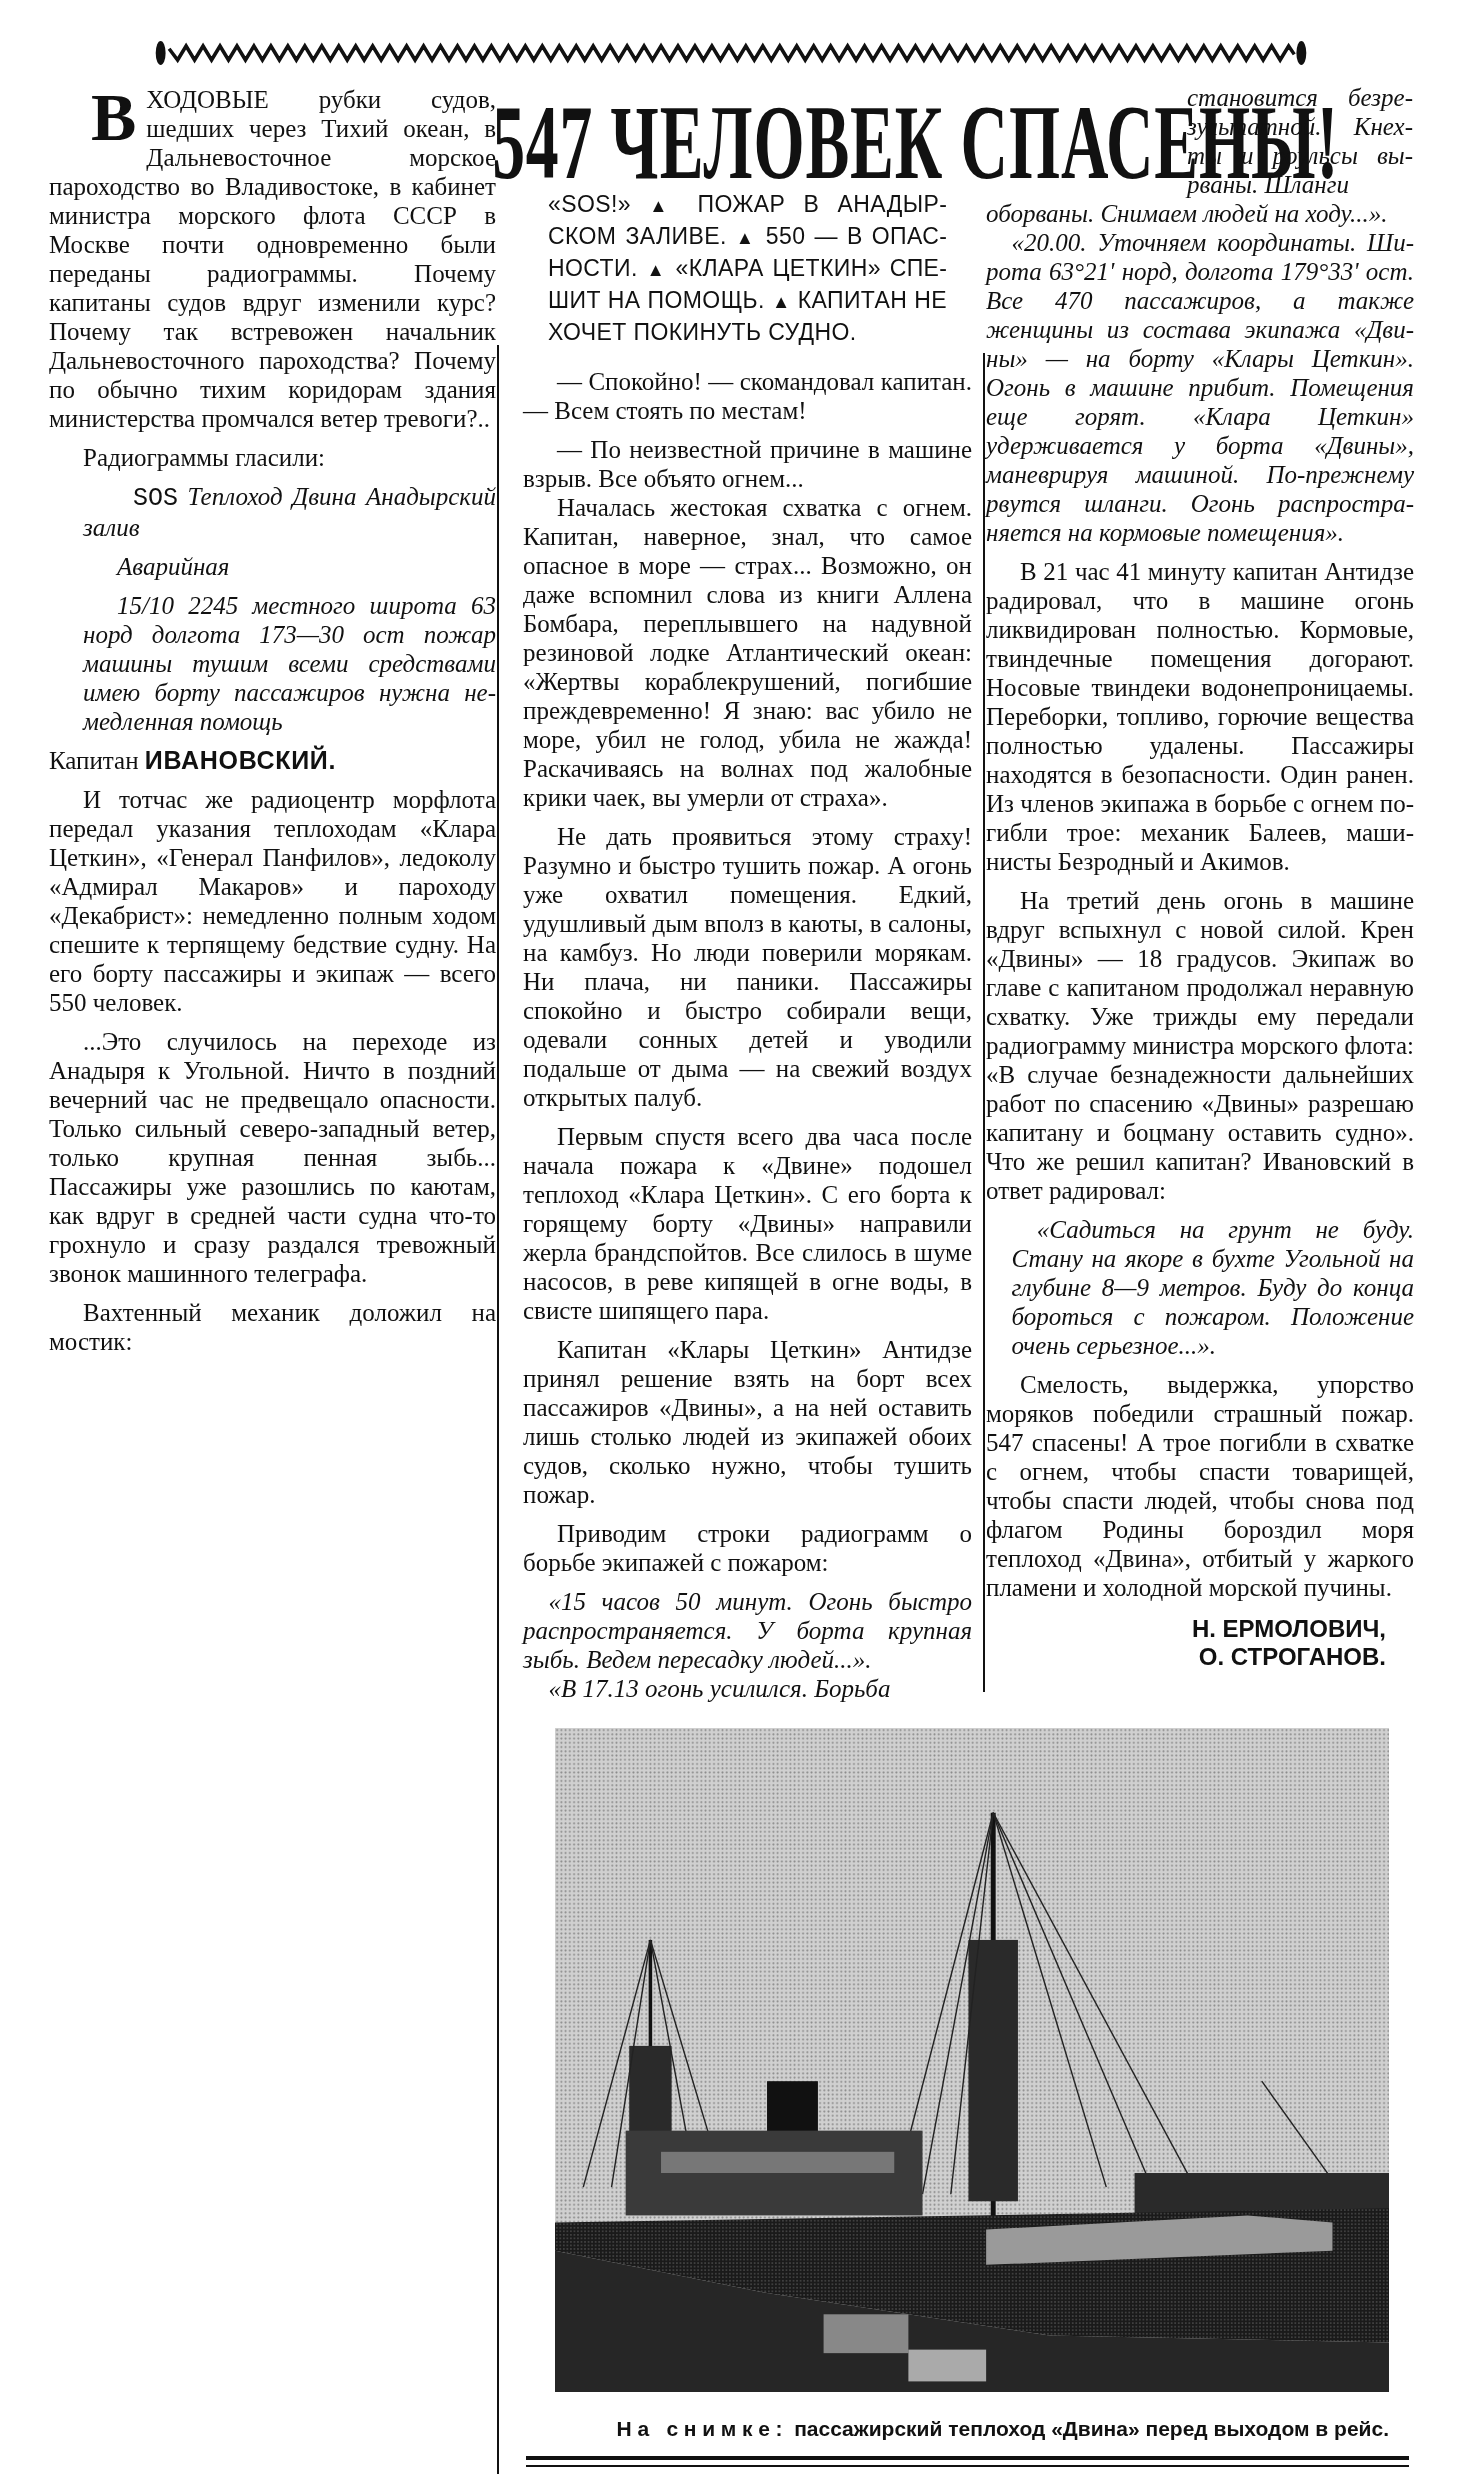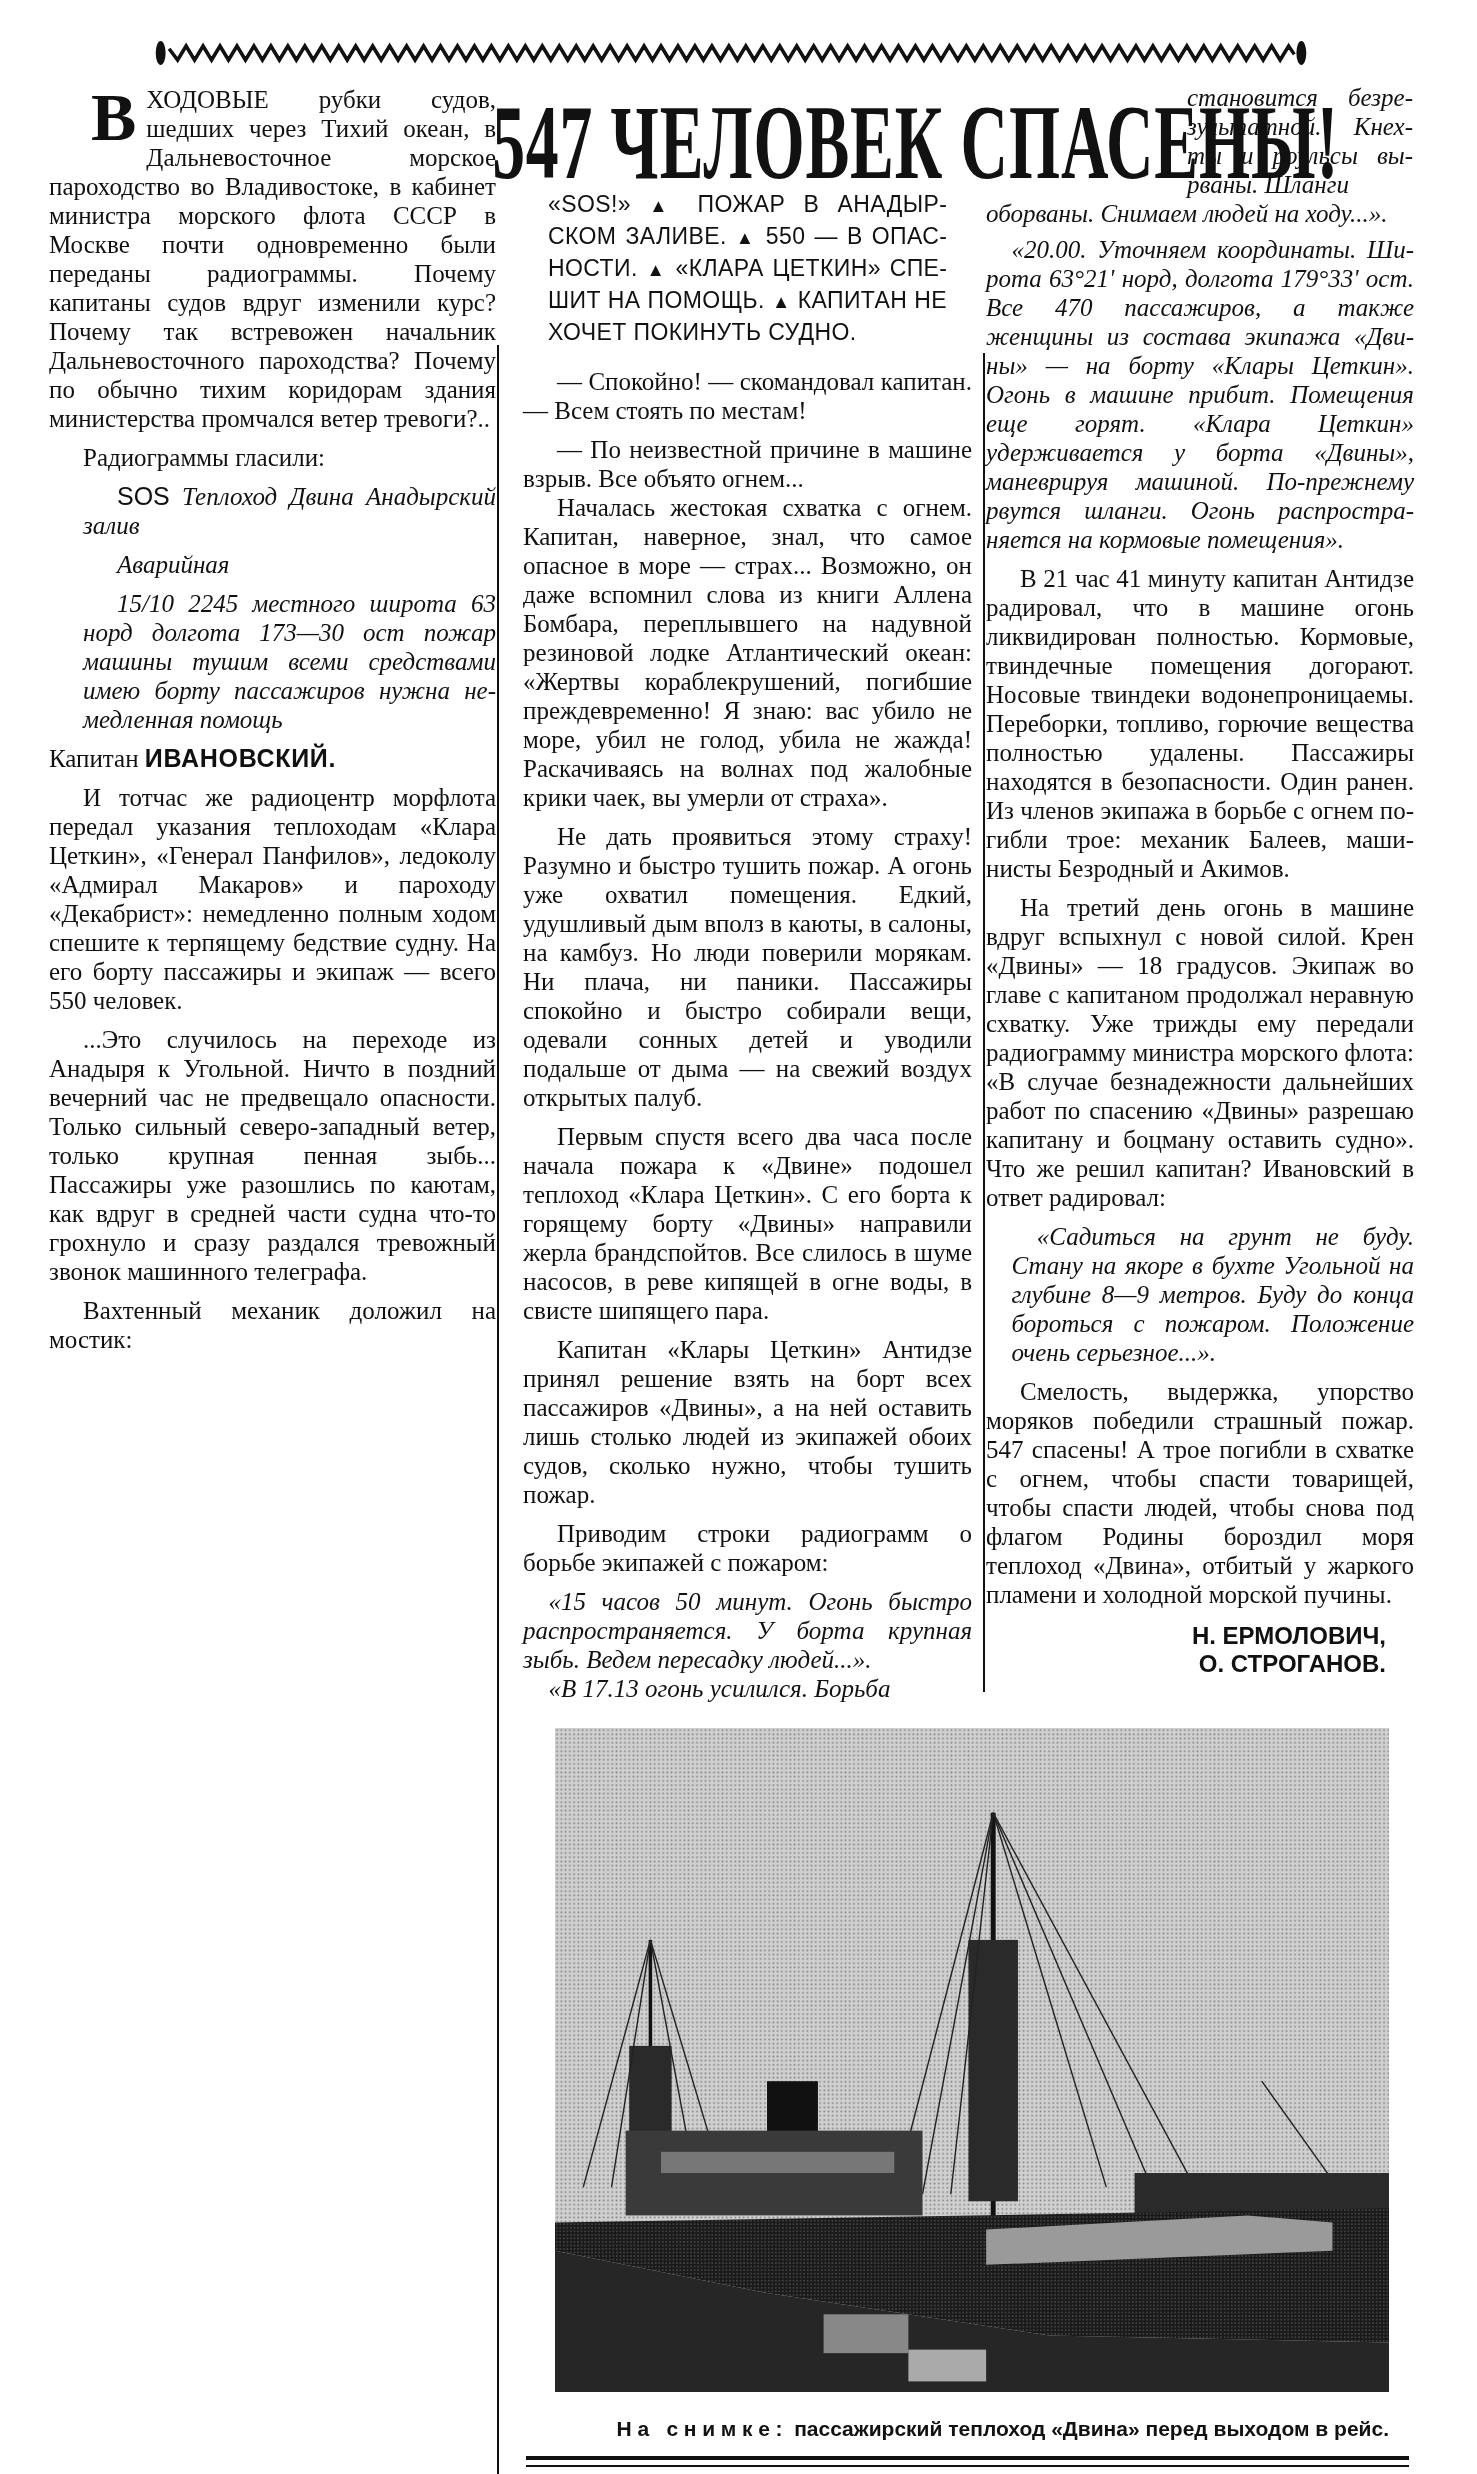--- a/index.html
+++ b/index.html
@@ -48,21 +48,21 @@
 
 <div class="abs headline">547 ЧЕЛОВЕК СПАСЕНЫ!</div>
 
 <div class="col c1">
   <p class="noind" style="padding-left:0;">
     <span class="dropcap">В</span>
     <span>ХОДОВЫЕ рубки су­дов, шедших че­рез Тихий оке­ан, в Дальневосточное морское пароходство во Владивостоке, в кабинет министра морского фло­та СССР в Москве почти од­новременно были переданы радио­граммы. Почему капитаны судов вдруг изменили курс? Почему так встревожен начальник Дальнево­сточного пароходства? Почему по обычно тихим коридорам здания министерства промчался ветер тре­воги?..</span>
   </p>
   <p class="noind" style="text-indent:34px;">Радиограммы гласили:</p>
   <div class="radio ital">
-    <p class="ind" style="font-style:normal;"><span style="font-style:normal;font-family:Liberation Sans, sans-serif;">SOS</span> <i>Теплоход Двина Анадыр­ский залив</i></p>
+    <p class="ind" style="font-style:normal;"><span style="font-style:normal;font-family:Liberation Mono, monospace;margin-left:16px;">SOS</span> <i>Теплоход Двина Анадыр­ский залив</i></p>
     <p class="ind">Аварийная</p>
     <p class="ind">15/10 2245 местного широта 63 норд долгота 173—30 ост пожар машины тушим всеми средствами имею борту пассажиров нужна не­медленная помощь</p>
   </div>
   <p class="sig">
     <span>Капитан</span>
     <b>ИВАНОВСКИЙ.</b>
   </p>
   <p>И тотчас же радиоцентр морфло­та передал указания теплоходам «Клара Цеткин», «Генерал Панфи­лов», ледоколу «Адмирал Мака­ров» и пароходу «Декабрист»: не­медленно полным ходом спешите к терпящему бедствие судну. На его борту пассажиры и экипаж — всего 550 человек.</p>
   <p>...Это случилось на переходе из Анадыря к Угольной. Ничто в поздний вечерний час не предве­щало опасности. Только сильный северо-западный ветер, только крупная пенная зыбь... Пассажиры уже разошлись по каютам, как вдруг в средней части судна что-то грохнуло и сразу раздался тре­вожный звонок машинного теле­графа.</p>
   <p>Вахтенный механик доложил на мостик:</p>
@@ -93,21 +93,21 @@
   <p>Приводим строки радиограмм о борьбе экипажей с пожаром:</p>
   <div class="quote ital">
     <p style="margin-bottom:0">«15 часов 50 минут. Огонь быстро распространяется. У борта крупная зыбь. Ведем пересадку людей...».</p>
     <p>«В 17.13 огонь усилился. Борьба</p>
   </div>
 </div>
 
 <div class="col c3a ital">становится безре­зультатной. Кнех­ты и роульсы вы­рваны. Шланги</div>
 
 <div class="col c3">
-  <p class="noind ital" style="margin-bottom:7px">оборваны. Снимаем людей на ходу...».</p>
+  <p class="noind ital" style="margin-bottom:0">оборваны. Снимаем людей на ходу...».</p>
   <div class="quote ital">
     <p>«20.00. Уточняем координаты. Ши­рота 63°21' норд, долгота 179°33' ост. Все 470 пассажиров, а также женщины из состава экипажа «Дви­ны» — на борту «Клары Цеткин». Огонь в машине прибит. Помеще­ния еще горят. «Клара Цеткин» удерживается у борта «Двины», маневрируя машиной. По-прежнему рвутся шланги. Огонь распростра­няется на кормовые помещения».</p>
   </div>
   <p>В 21 час 41 минуту капитан Ан­тидзе радировал, что в машине огонь ликвидирован полностью. Кормовые, твиндечные помещения догорают. Носовые твиндеки водо­непроницаемы. Переборки, топли­во, горючие вещества полностью удалены. Пассажиры находятся в безопасности. Один ранен. Из чле­нов экипажа в борьбе с огнем по­гибли трое: механик Балеев, маши­нисты Безродный и Акимов.</p>
   <p>На третий день огонь в машине вдруг вспыхнул с новой силой. Крен «Двины» — 18 градусов. Экипаж во главе с капитаном про­должал неравную схватку. Уже трижды ему передали радиограмму министра морского флота: «В слу­чае безнадежности дальнейших ра­бот по спасению «Двины» разре­шаю капитану и боцману оставить судно». Что же решил капитан? Ивановский в ответ радировал:</p>
   <div class="quote ital" style="margin-left:25.4px;">
     <p>«Садиться на грунт не буду. Стану на якоре в бухте Угольной на глубине 8—9 метров. Буду до конца бороться с пожаром. Поло­жение очень серьезное...».</p>
   </div>
   <p>Смелость, выдержка, упорство моряков победили страшный по­жар. 547 спасены! А трое погиб­ли в схватке с огнем, чтобы спа­сти товарищей, чтобы спасти лю­дей, чтобы снова под флагом Ро­дины бороздил моря теплоход «Двина», отбитый у жаркого пла­мени и холодной морской пучины.</p>
   <div class="authors">

